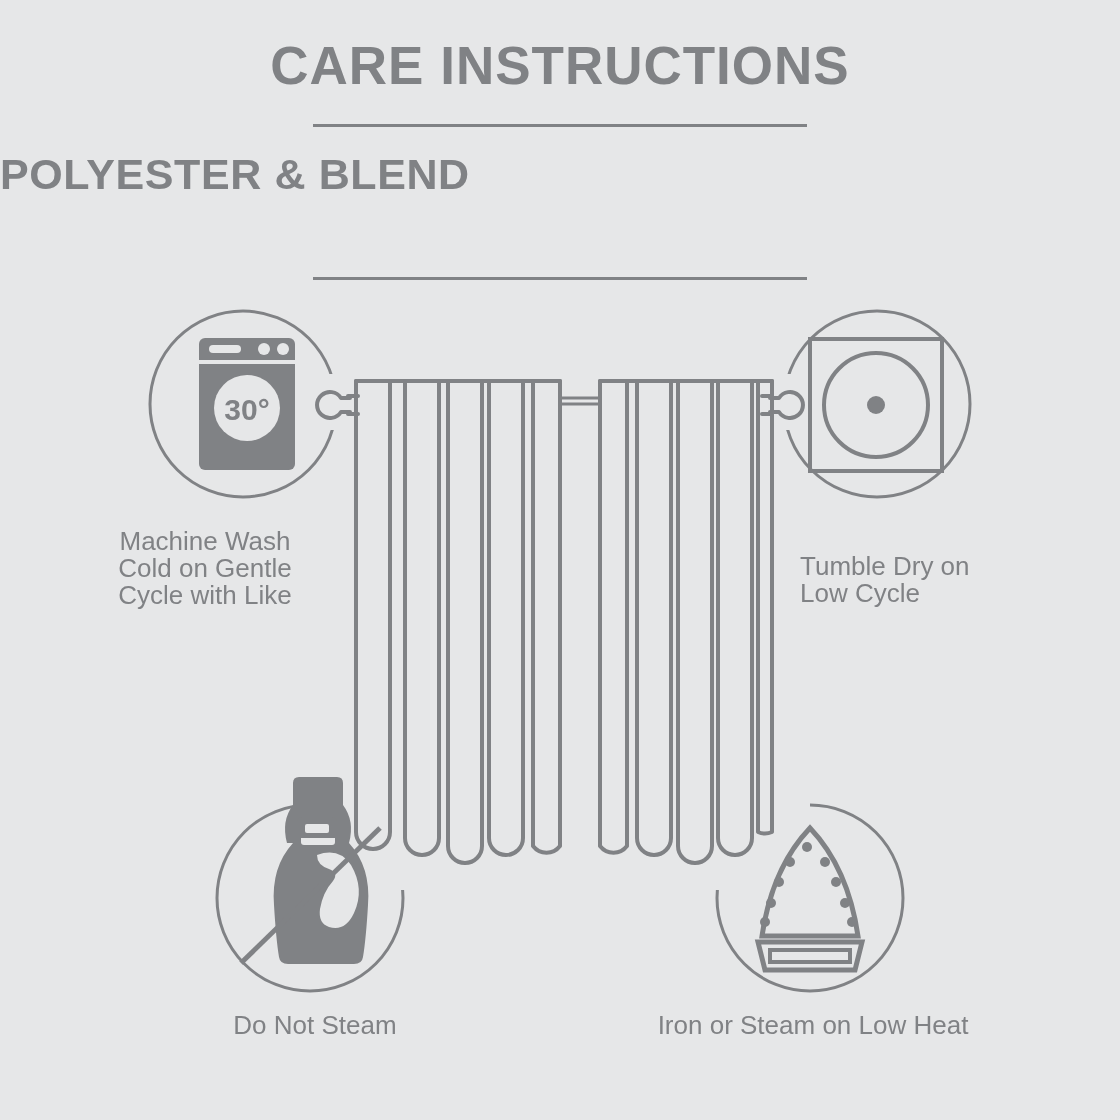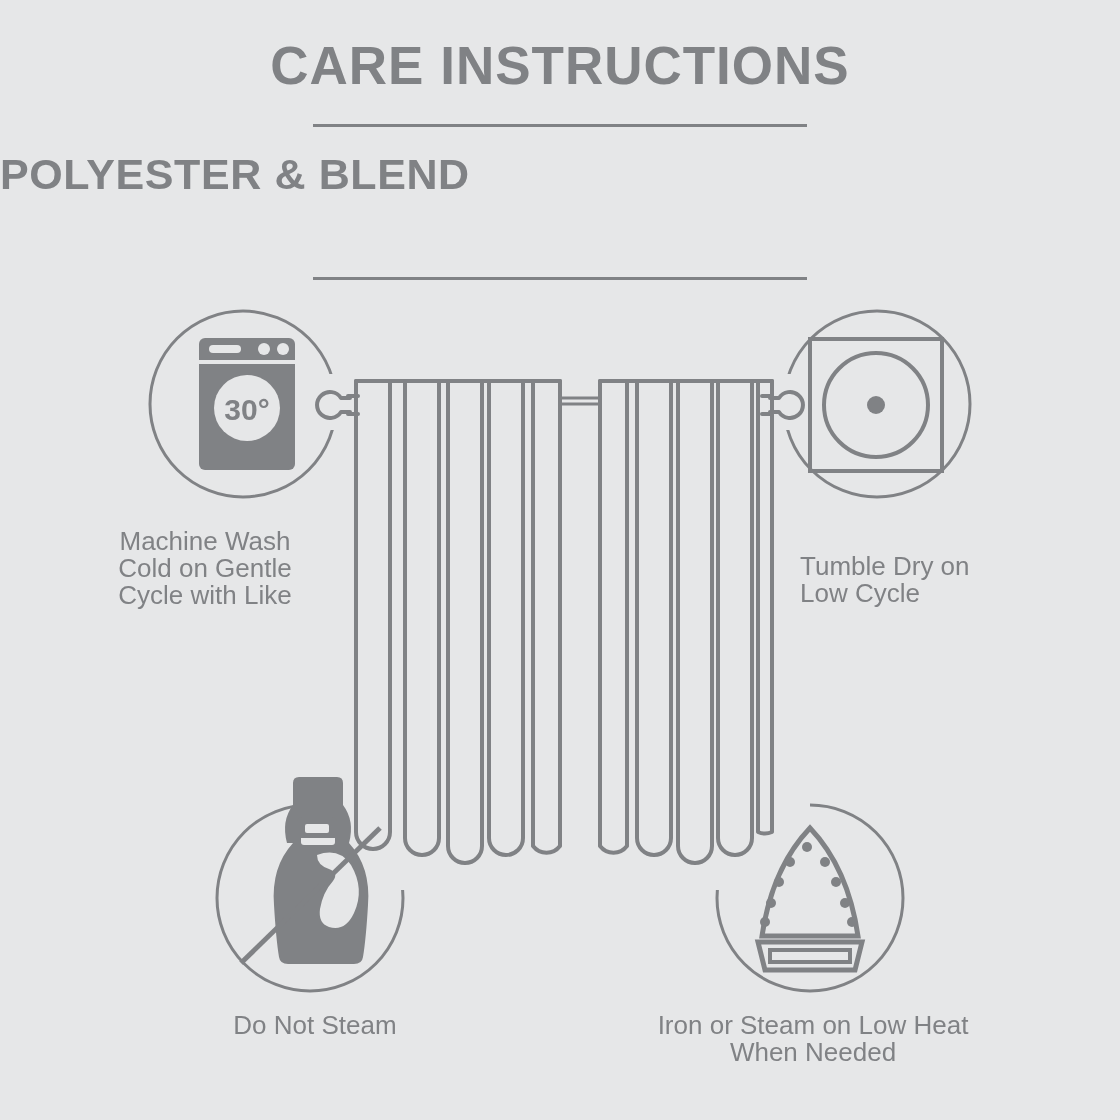--- a/index.html
+++ b/index.html
@@ -257,16 +257,15 @@
     <span class="line">Tumble Dry on</span>
     <span class="line">Low Cycle</span>
   </div>
 
   <div class="caption cap-bleach">
     <span class="line">Do Not Steam</span>
   </div>
 
   <div class="caption cap-iron">
     <span class="line">Iron or Steam on Low Heat</span>
-    <span class="line">When Needed</span>
   </div>
 
 </div>
 
 </body></html>

